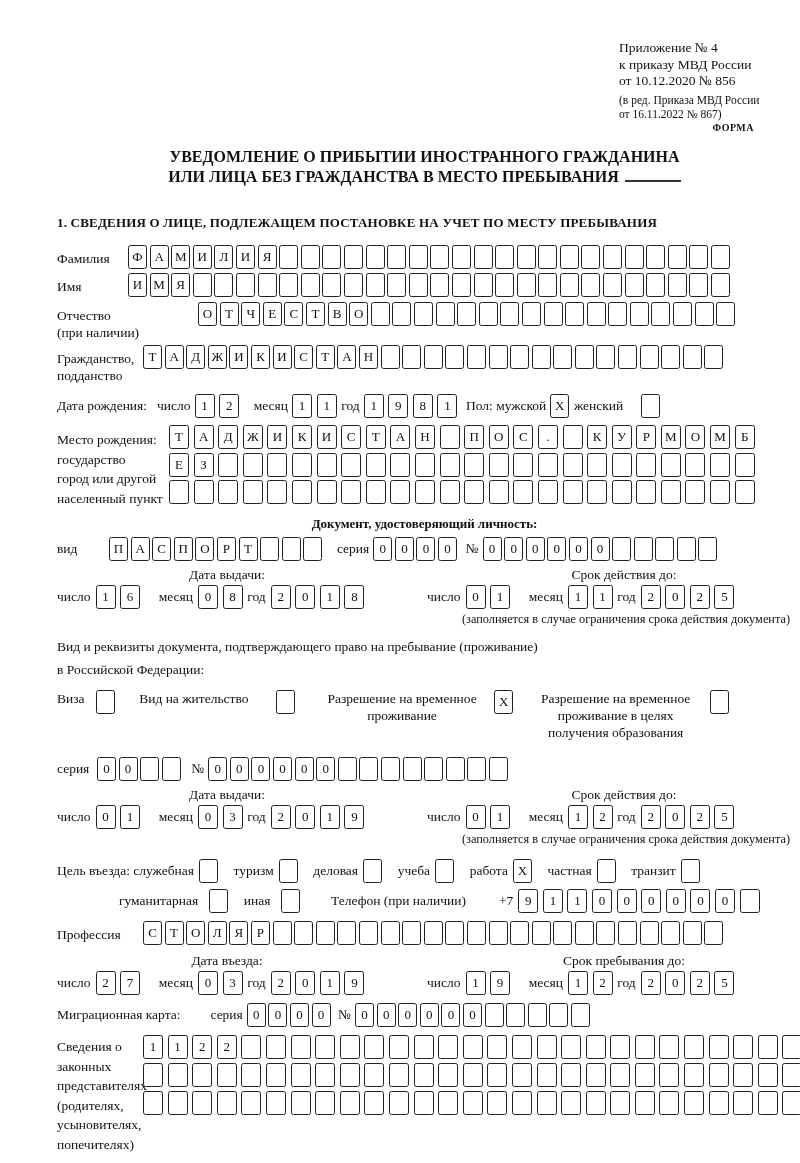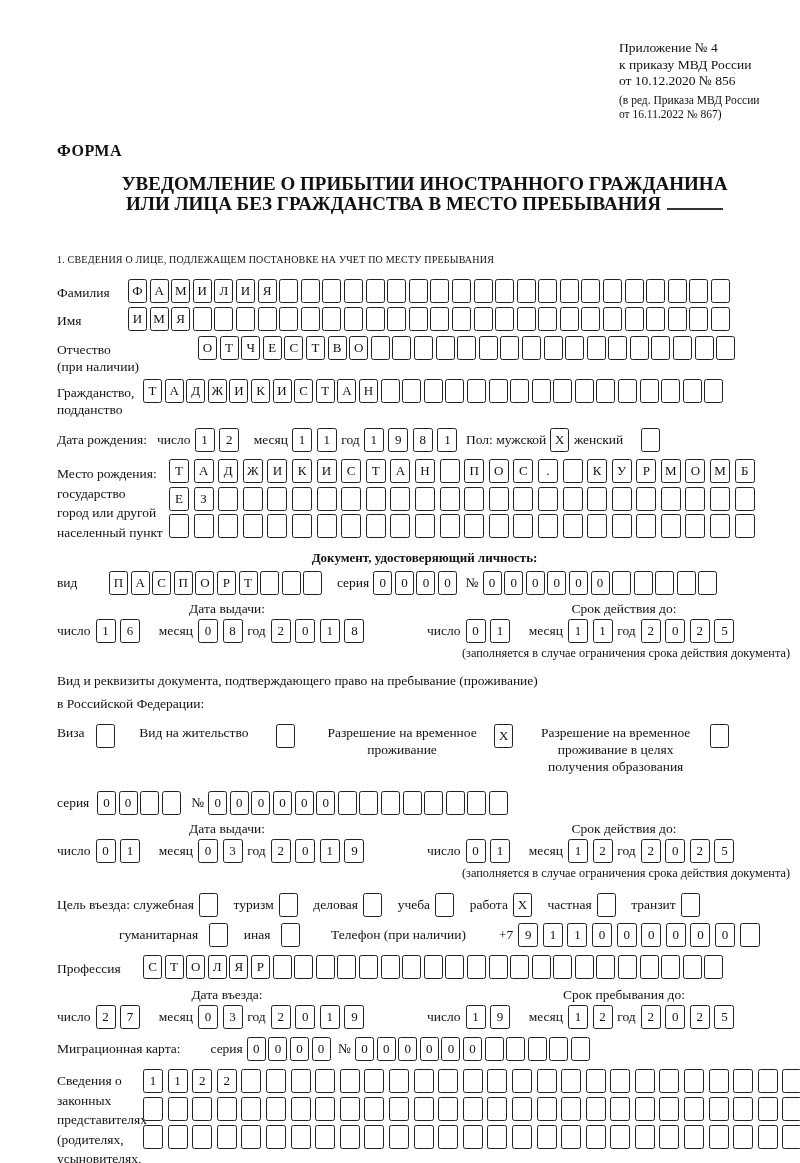--- a/index.html
+++ b/index.html
@@ -9,25 +9,25 @@
     overflow: hidden;
     color: #111;
     font-family: "Liberation Serif", "DejaVu Serif", serif;
     font-size: 13.5px;
   }
   .page { padding: 40px 8px 0 57px; width: 800px; }
 
   
   .annex { margin-left: 562px; width: 190px; line-height: 16.5px; }
   .annex .note { font-size: 11.5px; line-height: 14.5px; margin-top: 3px; }
-  .forma { padding-right: 38px; font-weight: bold; font-size: 16px; margin-top: 20px; letter-spacing: .5px; }
-
-  .title { text-align: center; font-weight: bold; font-size: 19px; line-height: 20px; margin-top: 14px; }
+  .forma { text-align: right; padding-right: 38px; font-weight: bold; font-size: 10px; letter-spacing: .5px; }
+
+  .title { text-align: center; font-weight: bold; font-size: 16px; line-height: 20px; margin-top: 14px; }
   .uline { display: inline-block; width: 56px; border-bottom: 2px solid #333; height: 12px; margin-left: 6px; }
-  .section1 { font-weight: normal; font-size: 10px; margin-top: 40px; letter-spacing: .2px; }
+  .section1 { font-weight: bold; font-size: 13px; margin-top: 28px; letter-spacing: .2px; }
 
   
   .boxrow { display: flex; flex-wrap: nowrap; }
   .cell {
     flex: none;
     width: 19px; height: 24px;
     border: 1.6px solid #222;
     border-radius: 2.5px;
     margin-right: 2.6px;
     text-align: center;

